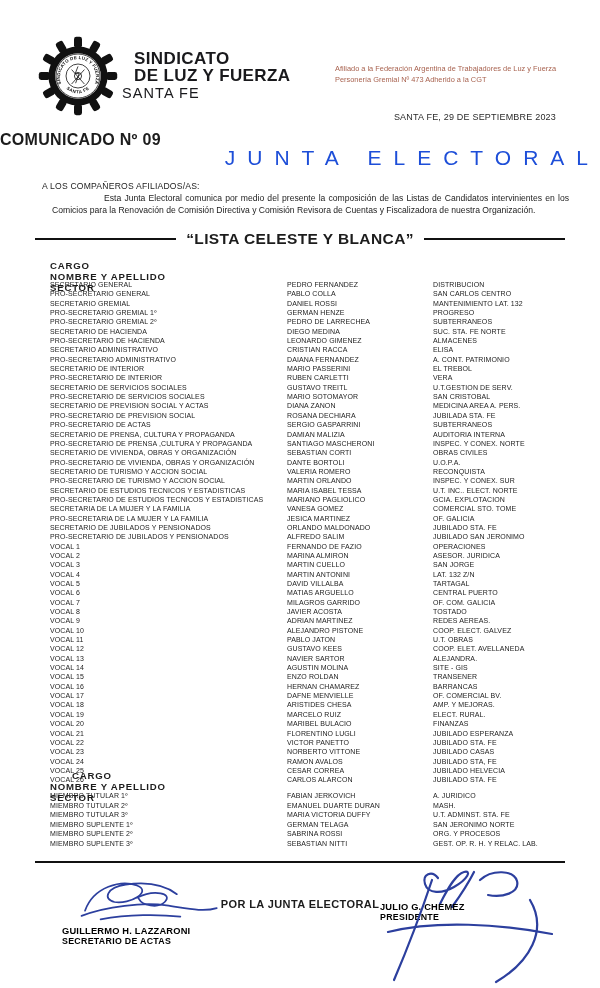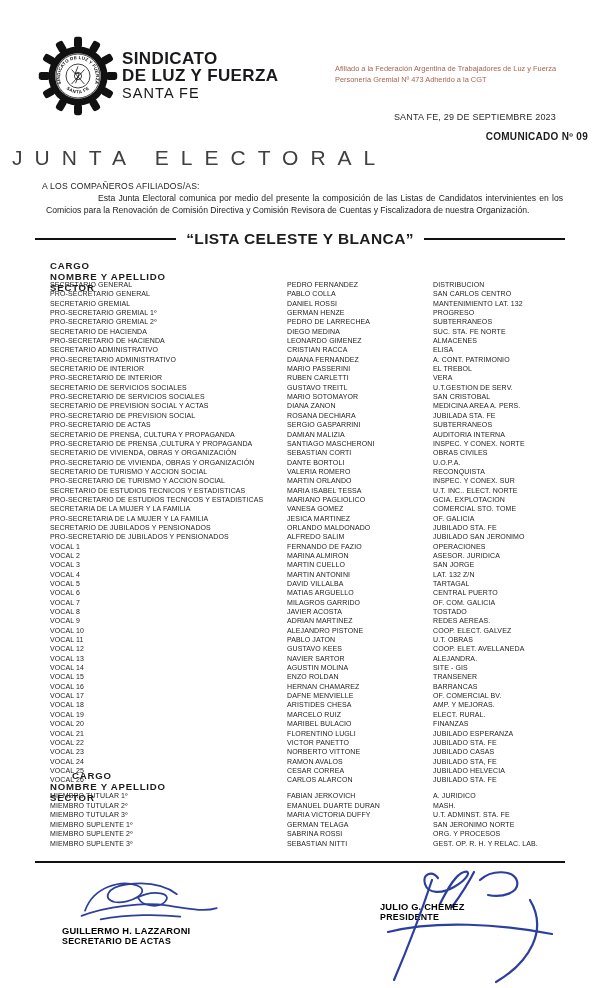--- a/index.html
+++ b/index.html
@@ -5,28 +5,28 @@
   * { margin:0; padding:0; box-sizing:border-box; }
   html,body { background:#e9e9e9; }
   .page {
     position:relative; width:600px; height:988px; margin:0 auto;
     background:#ffffff; overflow:hidden;
     font-family:"Liberation Sans", sans-serif; color:#1c1c1c;
   }
   
   .logo { position:absolute; left:38px; top:36px; width:80px; height:80px; }
   .org-block { position:absolute; left:122px; top:50px; line-height:1.02; color:#19191c; }
-  .org-l1, .org-l2 { font-weight:700; font-size:17px; letter-spacing:.4px; }
+  .org-l1, .org-l2 { font-weight:700; font-size:17px; letter-spacing:.4px;margin-left:12px; }
   .org-l3 { font-weight:400; font-size:14.5px; letter-spacing:1.1px; margin-top:1px; }
   .affiliation { position:absolute; left:335px; top:64px; font-size:7.4px; line-height:1.45; color:#a8624f; }
   .date-line { position:absolute; right:44px; top:112px; font-size:9px; color:#2a2a2a; letter-spacing:.2px; }
-  .comunicado { position:absolute; left:0; right:12px; top:131px; text-align:right; font-size:10px; font-weight:700; letter-spacing:.3px; }
-  .junta { position:absolute; left:0; right:0; top:146px; text-align:left; font-size:21px; font-weight:400; letter-spacing:12px; text-indent:12px; color:#404040; }
+  .comunicado { position:absolute; left:0; right:4px; top:131px; text-align:left; font-size:16px; font-weight:700; letter-spacing:.3px; }
+  .junta { position:absolute; left:0; right:0; top:146px; text-align:right; font-size:21px; font-weight:400; letter-spacing:12px; text-indent:12px; color:#1d4ed8; }
   .salutation { position:absolute; left:42px; top:181px; font-size:8.6px; letter-spacing:.2px; }
-  .body-par { position:absolute; left:46px; top:193px; width:517px; font-size:8.6px; line-height:11.5px; text-align:justify; text-indent:52px; }
+  .body-par { position:absolute; left:52px; top:193px; width:517px; font-size:8.6px; line-height:11.5px; text-align:justify; text-indent:52px; }
   
   .rule-title { position:absolute; left:35px; right:35px; display:flex; align-items:center; gap:10px; }
   .rule-title .bar { flex:1; background:#111; }
   .lista-head { top:230px; }
   .lista-head .bar { height:2.4px; }
   .lista-head .txt { font-size:15.5px; font-weight:700; letter-spacing:.4px; white-space:nowrap; }
   .comision-head { top:748px; }
   .comision-head .bar { height:1.2px; }
   .comision-head .txt { font-size:9.6px; font-weight:700; letter-spacing:.7px; white-space:nowrap; }
   
@@ -431,20 +431,21 @@
       </div>
       <div class="t-row">
         <span class="c0">MIEMBRO SUPLENTE 3º</span>
         <span class="c1">SEBASTIAN NITTI</span>
         <span class="c2">GEST. OP. R. H. Y RELAC. LAB.</span>
       </div>
     </div>
 
   <div class="bottom-rule"></div>
 
+  <div class="por-junta">POR LA JUNTA ELECTORAL</div>
 
   <div class="sig-block sig-left">
     <svg class="sig-svg" viewBox="0 0 170 60">
       <g fill="none" stroke="#2c3f9e" stroke-width="2" stroke-linecap="round">
         <path d="M10,40 C20,12 52,4 70,11 C88,18 62,33 44,30 C30,27 35,13 57,10 C84,6 104,12 116,21"></path>
         <path d="M70,25 C90,15 112,20 102,30 C94,38 76,34 72,26"></path>
         <path d="M6,46 C34,35 78,30 104,34 C126,37 146,42 162,37"></path>
         <path d="M28,50 C60,44 96,44 120,47"></path>
       </g>
     </svg>

